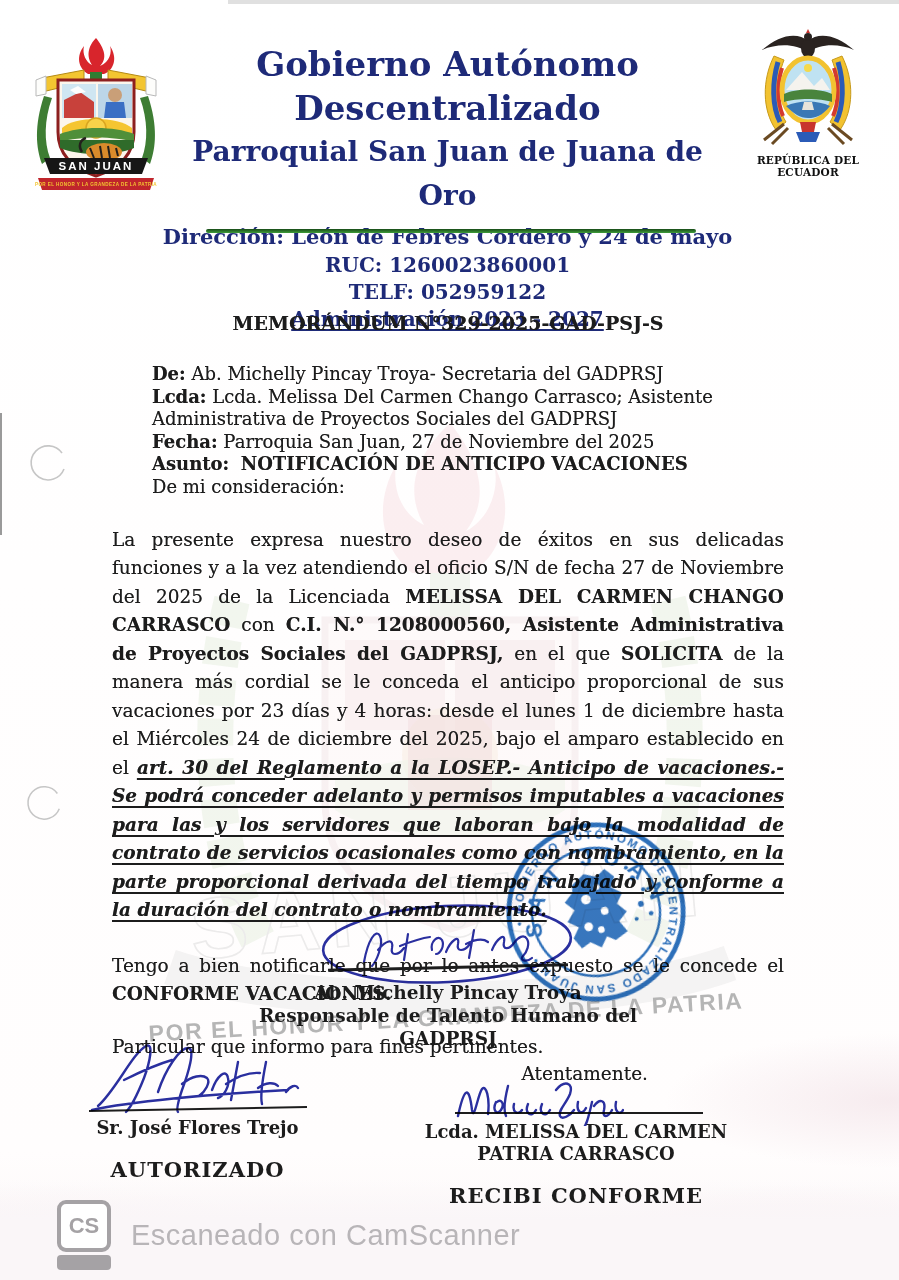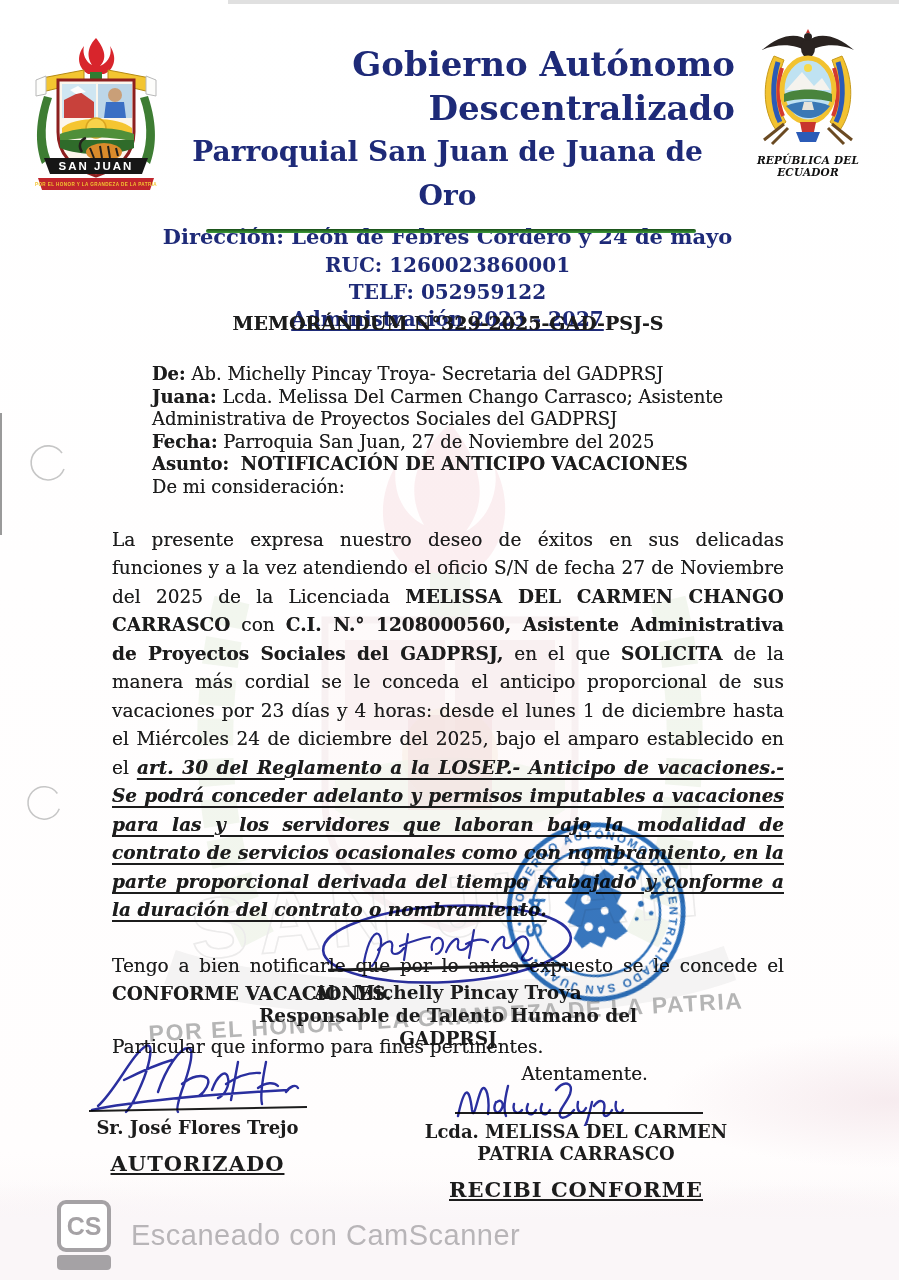--- a/index.html
+++ b/index.html
@@ -12,24 +12,24 @@
       radial-gradient(430px 150px at 88% 101%, rgba(233,203,213,.50), transparent 72%),
       radial-gradient(430px 150px at 6% 101%, rgba(233,203,213,.35), transparent 72%),
       radial-gradient(300px 90px at 99% 86%, rgba(236,214,221,.45), transparent 75%),
       linear-gradient(#ffffff,#fffdfd 90%,#fbf6f7);
   }
   .scan-edge-top { position:absolute; left:228px; top:0; width:671px; height:4px; background:#cfcfcf; opacity:.65; }
   .scan-edge-left { position:absolute; left:0; top:413px; width:2px; height:122px; background:#6f6f6f; opacity:.7; }
 
   
   .crest-left { position:absolute; left:30px; top:36px; width:132px; height:158px; }
-  .emblem-right { position:absolute; left:733px; top:28px; width:150px; text-align:center;font-style:italic; }
+  .emblem-right { position:absolute; left:733px; top:28px; width:150px; text-align:center; }
   .emblem-caption { font-size:10.5px; font-weight:700; letter-spacing:.2px; color:#111; margin-top:2px; font-family:"DejaVu Serif",serif; }
   .header-text { position:absolute; left:160px; top:42px; width:575px; text-align:center; color:#1e2a78; font-weight:700; }
-  .h-line1 { font-size:34px; line-height:44px;text-align:right; }
+  .h-line1 { font-size:34px; line-height:44px; }
   .h-line2 { font-size:28px; line-height:44px; }
   .h-line3 { font-size:21px; line-height:30px; margin-top:4px; }
   .h-line4, .h-line5 { font-size:20px; line-height:27px; }
   .h-line6 { font-size:20px; line-height:27px; text-decoration:underline; text-underline-offset:3px; }
   .green-rule { position:absolute; left:206px; top:229px; width:490px; height:4px;
     background:linear-gradient(#184a18,#3f9e3a); border-radius:2px; }
 
   
   .doc { position:absolute; left:112px; top:312px; width:672px; font-size:18.5px;
          text-shadow:0 0 .4px rgba(10,10,10,.55); }
@@ -63,30 +63,30 @@
   .sp-title { font-weight:700; font-size:18.5px; line-height:23px; }
   .stamp { position:absolute; left:504px; top:820px; width:184px; height:184px; z-index:3;
            mix-blend-mode:multiply; opacity:.92; transform:rotate(-14deg); }
 
   .sign-left { position:absolute; left:80px; top:1108px; width:235px; text-align:center; }
   .sign-right { position:absolute; left:385px; top:1112px; width:382px; text-align:center; }
   .sig-rule { height:2.3px; background:#1d1d1d; }
   .sl-rule { width:218px; margin:0 auto; transform:rotate(-1deg); }
   .sr-rule { width:248px; margin:0 0 0 70px; }
   .sig-name { font-weight:700; font-size:18px; line-height:22px; margin-top:7px; }
-  .sig-label { font-weight:700; font-size:21px; line-height:25px; letter-spacing:1px; margin-top:12px;text-decoration:underline; }
+  .sig-label { font-weight:700; font-size:21px; line-height:25px; letter-spacing:1px; margin-top:18px; }
 
   
   .footer-zone { position:absolute; left:0; top:1180px; width:899px; height:100px;
     background:linear-gradient(rgba(250,246,248,0), #faf6f8 40%); z-index:1; }
   .footer-row { position:absolute; left:57px; top:1200px; display:flex; align-items:center; gap:20px; }
   .cs-logo { width:54px; }
   .cs-box { width:54px; height:52px; border:4px solid #a5a2a5; border-radius:9px; background:#fff;
     display:flex; align-items:center; justify-content:center; }
-  .cs-box span { font-family:"Liberation Sans",sans-serif; font-weight:700; font-size:25px; color:#a5a2a5; }
+  .cs-box span { font-family:"Liberation Sans",sans-serif; font-weight:700; font-size:22px; color:#a5a2a5; }
   .cs-bar { width:54px; height:15px; background:#a5a2a5; border-radius:4px; margin-top:3px; }
   .scan-text { font-family:"Liberation Sans",sans-serif; font-size:29px; font-weight:400;
     color:#b8b5b8; letter-spacing:.5px; }
 </style>
 </head>
 <body>
 
 <div class="page">
 
   <div class="scan-edge-top"></div>
@@ -179,21 +179,21 @@
     <div class="h-line5">TELF: 052959122</div>
     <div class="h-line6">Administración 2023 - 2027</div>
   </div>
   <div class="green-rule"></div>
 
   <div class="doc">
     <div class="memo-title">MEMORÁNDUM N°329-2025-GAD-PSJ-S</div>
 
     <div class="meta">
       <div><b>De:</b> <span>Ab. Michelly Pincay Troya- Secretaria del GADPRSJ</span></div>
-      <div><b>Juana:</b> <span>Lcda. Melissa Del Carmen Chango Carrasco; Asistente Administrativa de Proyectos Sociales del  GADPRSJ</span></div>
+      <div><b>Lcda:</b> <span>Lcda. Melissa Del Carmen Chango Carrasco; Asistente Administrativa de Proyectos Sociales del  GADPRSJ</span></div>
       <div><b>Fecha:</b> <span>Parroquia San Juan, 27 de Noviembre del 2025</span></div>
       <div><b>Asunto:</b>&nbsp; <b>NOTIFICACIÓN DE ANTICIPO VACACIONES</b></div>
       <div class="salutation">De mi consideración:</div>
     </div>
 
     <div class="para"><span>La presente expresa nuestro deseo de éxitos en sus delicadas funciones y a la vez atendiendo el oficio S/N de fecha 27 de Noviembre del 2025 de la Licenciada </span><span class="b">MELISSA DEL CARMEN CHANGO CARRASCO</span><span> con </span><span class="b">C.I. N.° 1208000560, Asistente Administrativa de Proyectos Sociales del GADPRSJ,</span><span> en el que </span><span class="b">SOLICITA</span><span> de la manera más cordial se le conceda el anticipo proporcional de sus vacaciones por 23 días y 4 horas: desde el lunes 1 de diciembre hasta el Miércoles 24 de diciembre del 2025, bajo el amparo establecido en el </span><span class="legal">art. 30 del Reglamento a la LOSEP.- Anticipo de vacaciones.- Se podrá conceder adelanto y permisos imputables a vacaciones para las y los servidores que laboran bajo la modalidad de contrato de servicios ocasionales como con nombramiento, en la parte proporcional derivada del tiempo trabajado y conforme a la duración del contrato o nombramiento.</span></div>
 
     <div class="para"><span>Tengo a bien notificarle que por lo antes expuesto se le concede el </span><span class="b">CONFORME VACACIONES.</span></div>
 
     <div class="p3">Particular que informo para fines pertinentes.</div>

